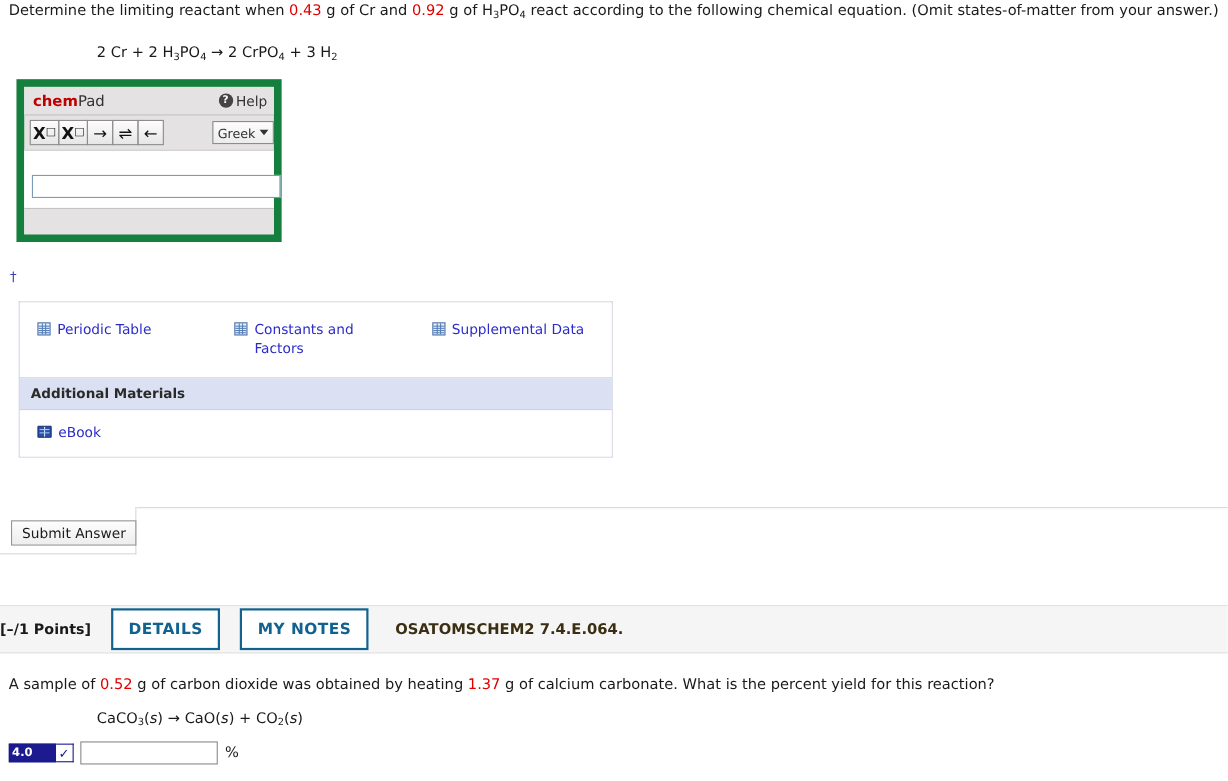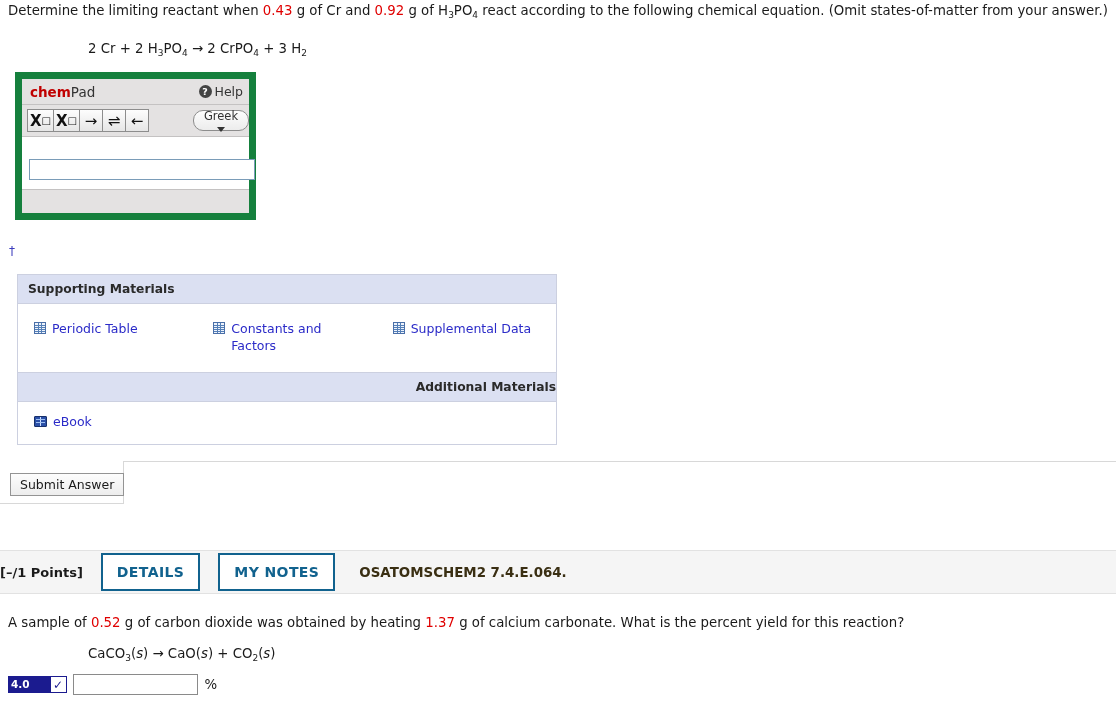--- a/index.html
+++ b/index.html
@@ -111,31 +111,30 @@
     background: #b6b4b4;
     margin: 0 9px 0 36px;
   }
   .tb-x { font-weight: bold; font-size: 15px; letter-spacing: 0; }
   .tb-x .box { font-size: 10px; font-weight: bold; }
   #greek-select {
     height: 21px;
     min-width: 56px;
     background: linear-gradient(#fdfdfd, #ececec);
     border: 1px solid #8d8d8d;
-    border-radius: 10px;
+    border-radius: 0;
     display: flex;
     align-items: center;
     justify-content: center;
     gap: 4px;
     font-size: 11.5px;
     color: #333;
     cursor: pointer;
     padding: 0 6px;
     box-sizing: border-box;
-    flex-direction: column;
   }
   .caret {
     width: 0; height: 0;
     border-left: 4px solid transparent;
     border-right: 4px solid transparent;
     border-top: 5px solid #333;
   }
   #chempad-canvas {
     background: #ffffff;
     border-top: 1px solid #c4c2c2;
@@ -164,21 +163,21 @@
     position: absolute;
     left: 9px;
     top: 244px;
     color: #3b3bbd;
     font-size: 12px;
   }
 
   
   #materials { position: absolute; left: 17px; top: 274px; width: 540px; }
   .mat-box { border: 1px solid #ccd0e0; border-bottom: none; box-sizing: border-box; }
-  .mat-box:last-child { border-bottom: 1px solid #ccd0e0; text-align: right; }
+  .mat-box:last-child { border-bottom: 1px solid #ccd0e0; }
   .mat-header {
     background: #dbe0f2;
     font-weight: bold;
     font-size: 12.3px;
     color: #2a2a2a;
     padding: 7px 0 7px 10px;
     border-bottom: 1px solid #ccd0e0;
   }
   .mat-body { background: #fff; padding: 16px 0 18px 0; }
   .mat-body.thin { padding: 11px 0 14px 0; }
@@ -424,21 +423,20 @@
   </div>
 
   <div id="chempad-footer"></div>
 </div>
 
 <div id="dagger">†</div>
 
 <div id="materials">
 
   <div class="mat-box">
-    <div class="mat-header">Supporting Materials</div>
     <div class="mat-body">
       <div class="mat-grid">
         <div class="mat-col">
           <div class="mat-link">
             <span class="ico-table"></span>
             <span>Periodic Table</span>
           </div>
         </div>
         <div class="mat-col">
           <div class="mat-link">

